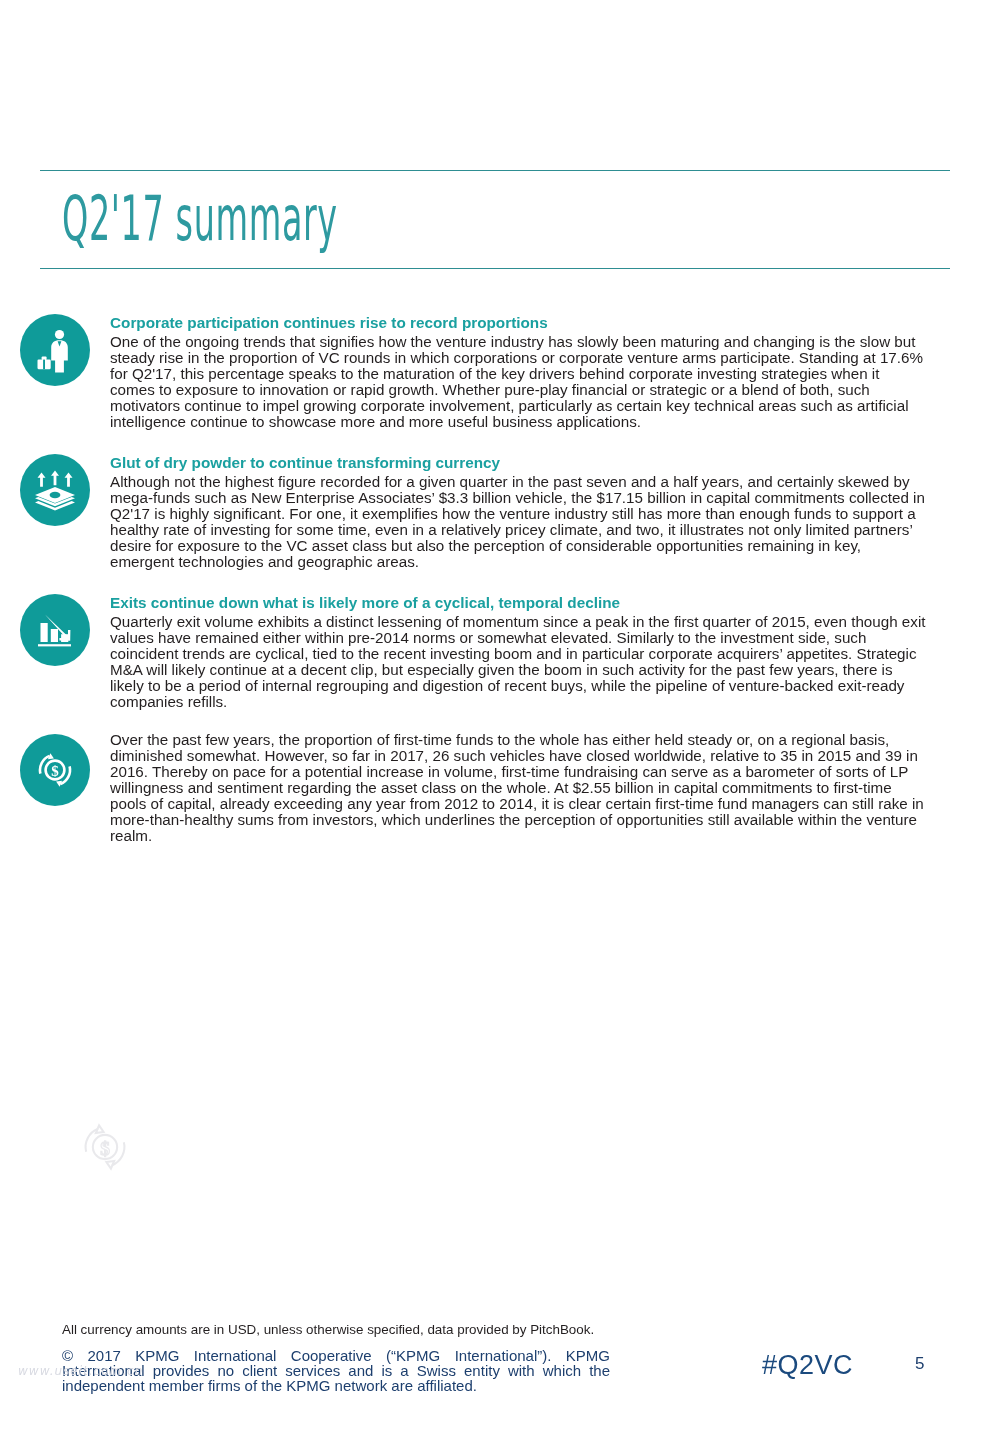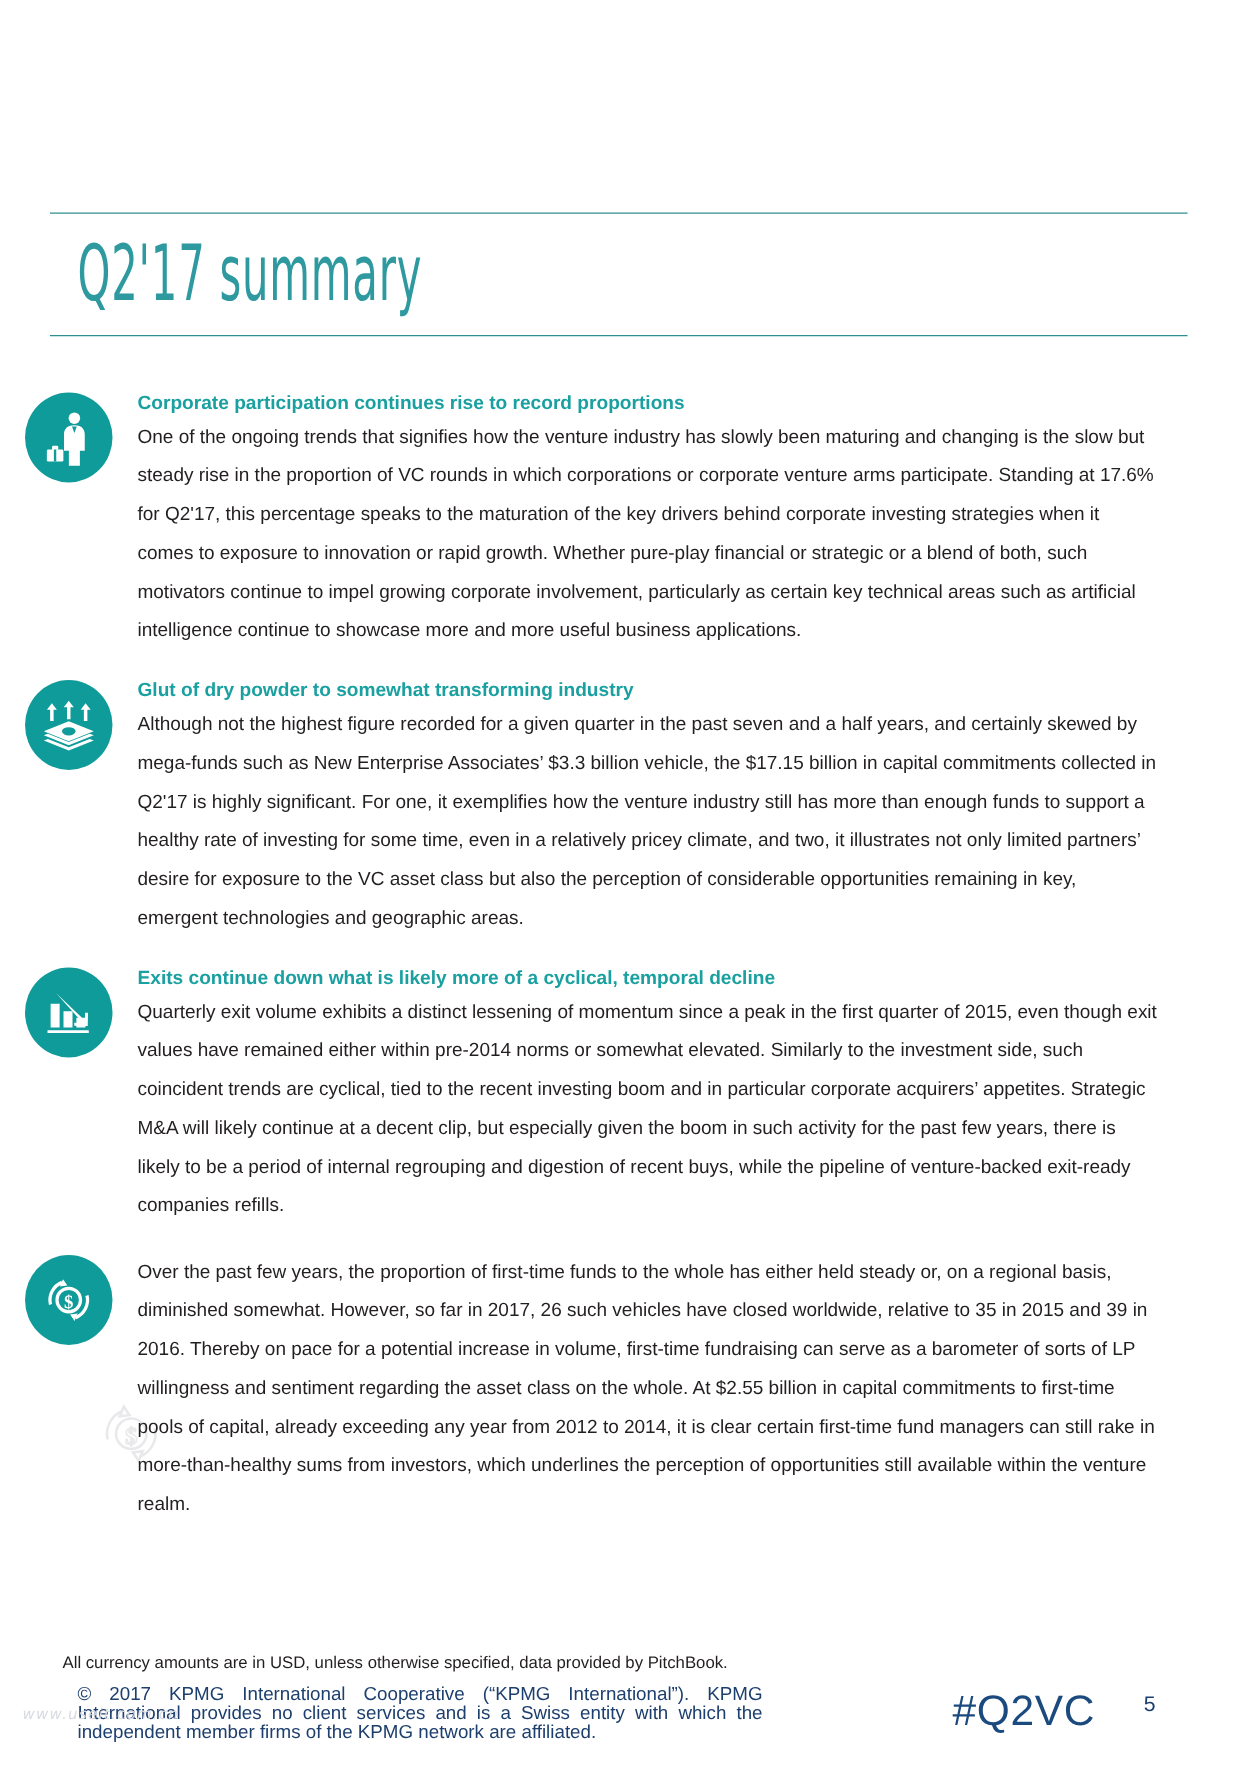--- a/index.html
+++ b/index.html
@@ -131,59 +131,59 @@
   }
   .sec-heading {
     color: #1aa0a0;
     font-weight: bold;
     font-size: 15.3px;
     line-height: 21px;
     margin: 0 0 1px 0;
   }
   .sec-body {
     font-size: 15.2px;
-    line-height: 31px;
+    line-height: 16px;
     color: #231f20;
     margin: 0;
   }
 
   
   .ghost-icon {
     position: absolute;
     left: 74px;
     top: 1116px;
     width: 62px;
     height: 62px;
     opacity: 0.13;
   }
 
   
   .footer-note {
     position: absolute;
-    left: 50px;
+    left: 62px;
     top: 1320px;
     font-size: 13.4px;
     line-height: 19px;
     color: #231f20;
   }
   .footer-legal {
     position: absolute;
     left: 62px;
     top: 1348px;
     width: 548px;
     font-size: 15px;
     line-height: 15px;
     color: #1d3f6e;
     text-align: justify;
   }
   .hashtag {
     position: absolute;
     left: 762px;
     top: 1350px;
-    font-size: 34px;
+    font-size: 27px;
     color: #1b4a7e;
     letter-spacing: 0.5px;
   }
   .page-num {
     position: absolute;
     left: 915px;
     top: 1354px;
     font-size: 17px;
     color: #1d3f6e;
   }
@@ -242,21 +242,21 @@
               <path d="M24.0 21.0L44.0 29.0 24.0 37.0 4.0 29.0z"></path>
               <path d="M24.0 30.6L41.4 23.6 44.0 24.6 24.0 32.6 4.0 24.6 6.6 23.6z" opacity="0"></path>
               <path d="M4.0 32.2l20.0 8.0 20.0-8.0-3.3-1.3-16.7 6.7-16.7-6.7z"></path>
               <path d="M4.0 36.4l20.0 8.0 20.0-8.0-3.3-1.3-16.7 6.7-16.7-6.7z"></path>
             </g>
             <ellipse cx="24.0" cy="29.0" rx="5.4" ry="3.3" fill="#0f9b99"></ellipse>
           </svg>
         </div>
       </div>
       <div class="text-col">
-        <p class="sec-heading">Glut of dry powder to somewhat transforming industry</p>
+        <p class="sec-heading">Glut of dry powder to continue transforming currency</p>
         <p class="sec-body">Although not the highest figure recorded for a given quarter in the past seven and a half years, and certainly skewed by mega-funds such as New Enterprise Associates’ $3.3 billion vehicle, the $17.15 billion in capital commitments collected in Q2'17 is highly significant. For one, it exemplifies how the venture industry still has more than enough funds to support a healthy rate of investing for some time, even in a relatively pricey climate, and two, it illustrates not only limited partners’ desire for exposure to the VC asset class but also the perception of considerable opportunities remaining in key, emergent technologies and geographic areas.</p>
       </div>
     </div>
 
     <div class="section">
       <div class="icon-col">
         <div class="icon-circle">
           <svg width="46" height="46" viewBox="0 0 46 46" aria-hidden="true">
             <g fill="#ffffff">
               <rect x="8.5" y="16.0" width="7.2" height="19.0"></rect>

